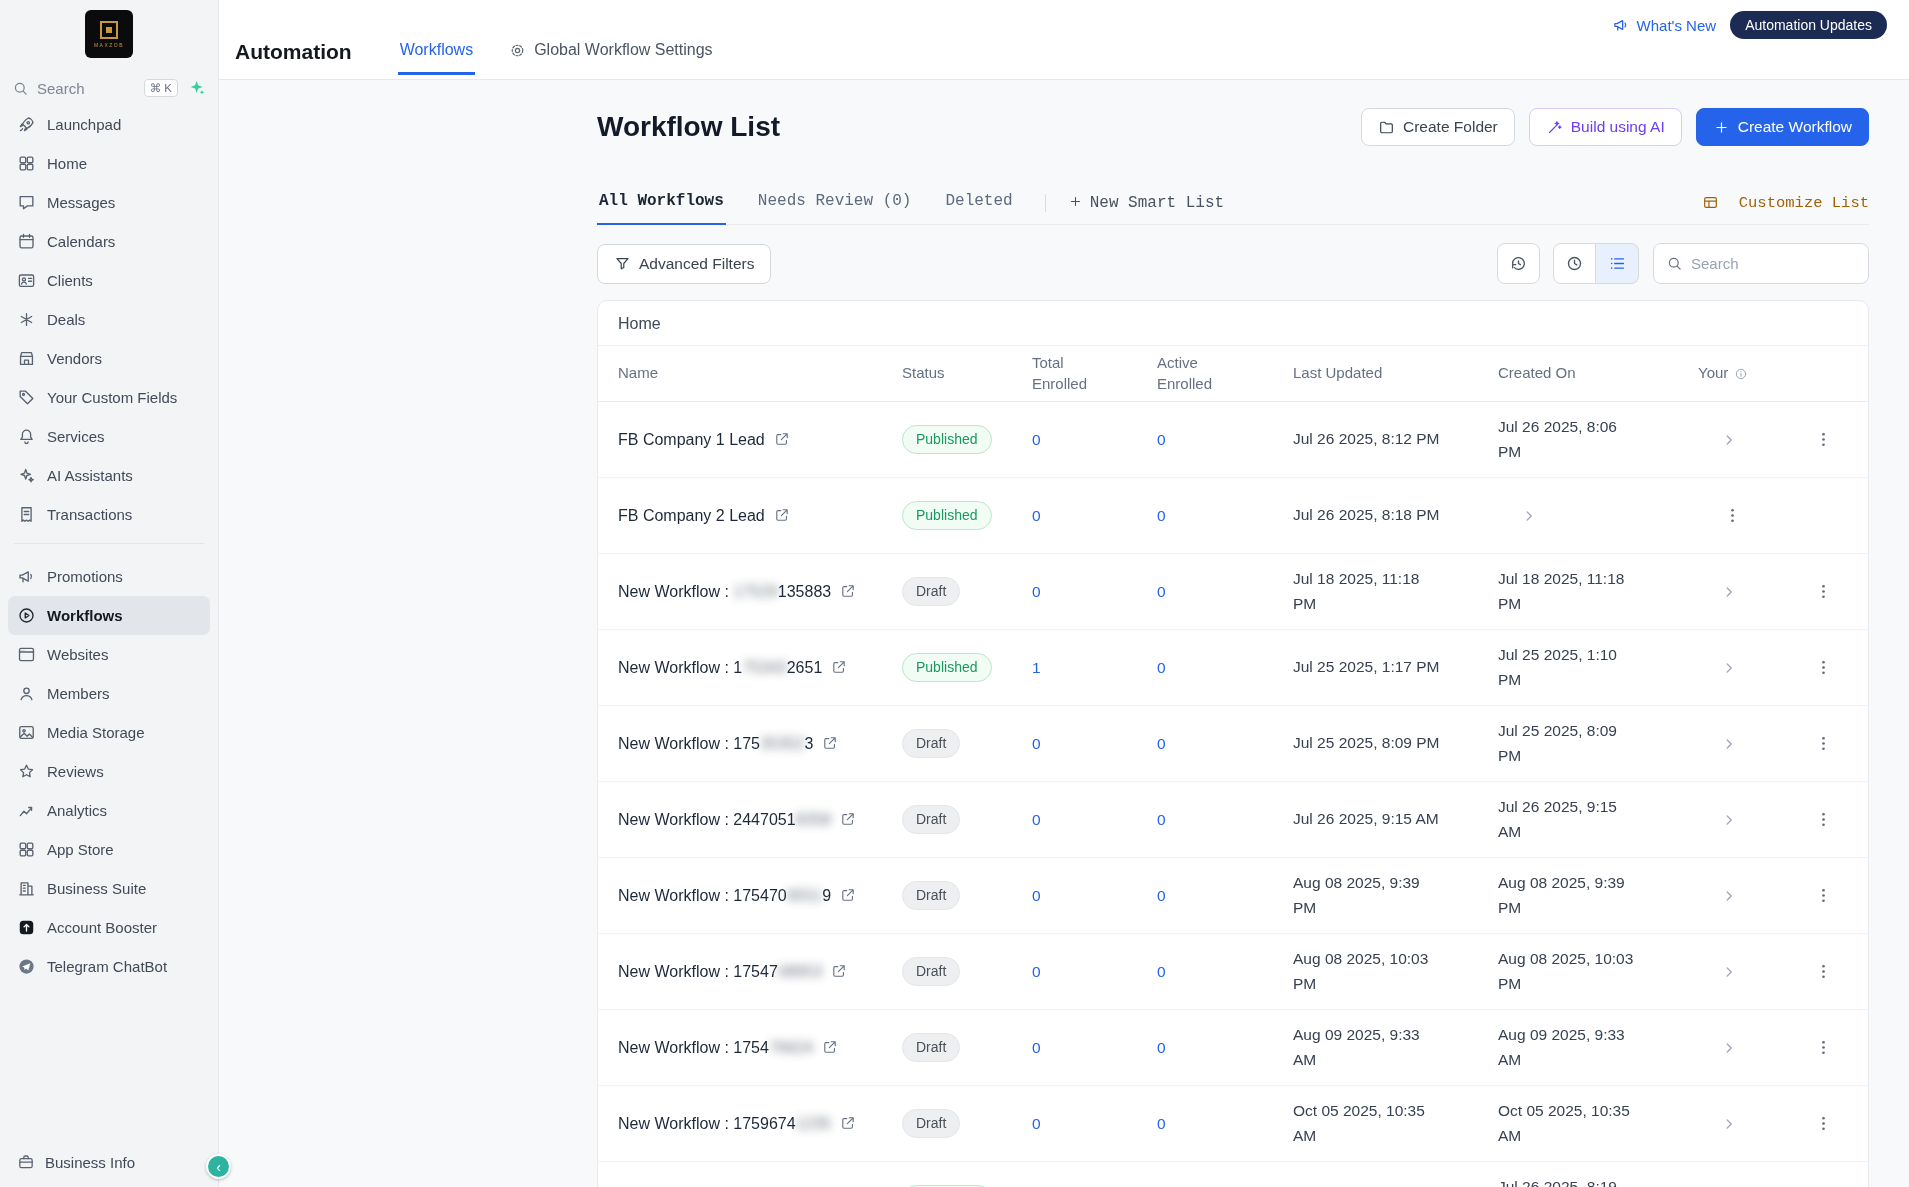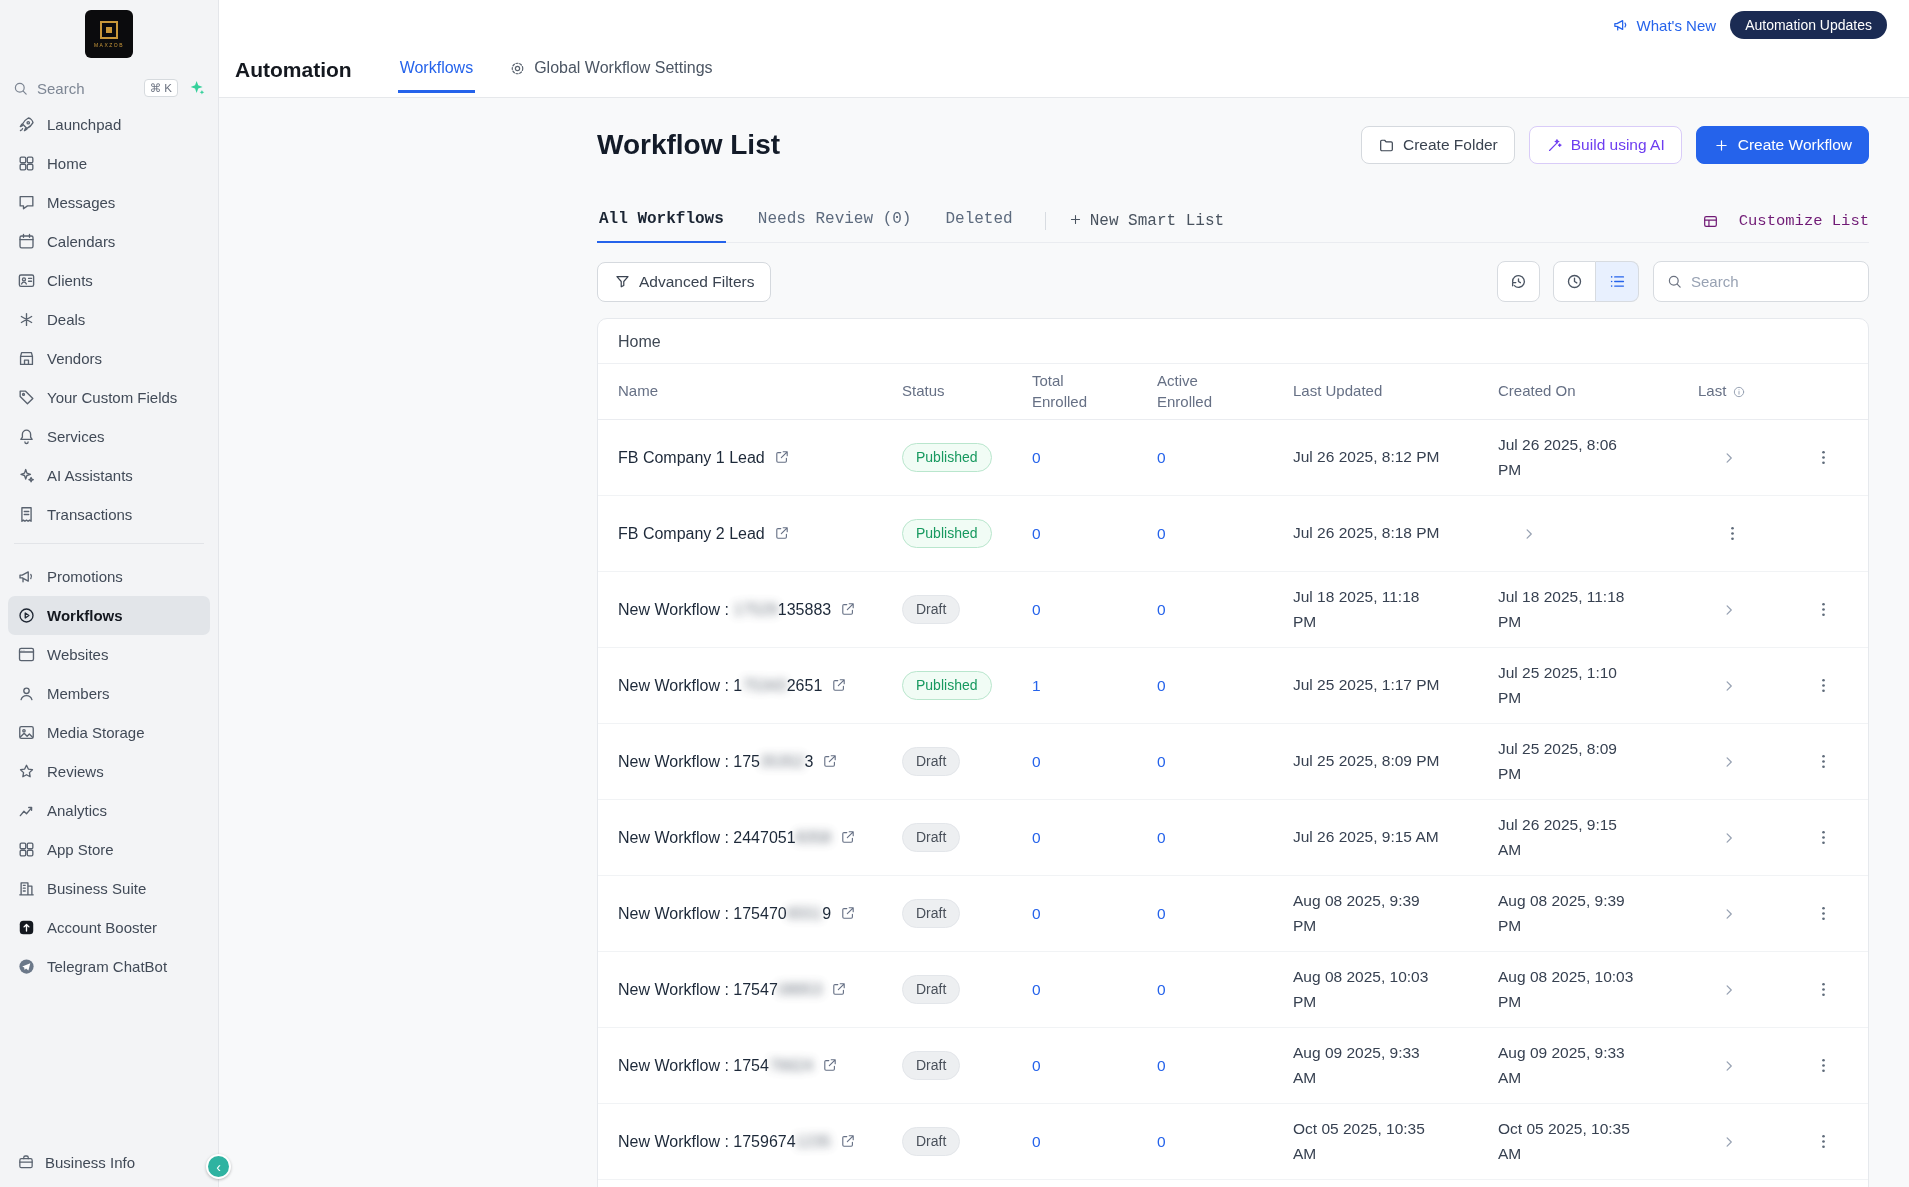--- a/index.html
+++ b/index.html
@@ -54,21 +54,21 @@
   .side-footer{ display:flex; align-items:center; gap:10px; padding:0 17px 16px; font-size:15px; color:#414a57; cursor:pointer; }
   .nav-ic2{ width:18px; height:18px; color:#59626f; }
   .collapse-btn{
     position:absolute; left:206px; top:1154px; width:25px; height:25px; border-radius:50%;
     background:#2fb3a1; color:#fff; border:2px solid #fff; font-size:14px; line-height:1;
     display:grid; place-items:center; z-index:9; box-shadow:0 1px 3px rgba(0,0,0,.25);
   }
 
   
   .mainarea{ position:absolute; left:219px; top:0; width:1690px; height:1187px; }
-  .tophdr{ position:relative; height:98px; background:#fff; border-bottom:1px solid #e6e8eb; }
+  .tophdr{ position:relative; height:80px; background:#fff; border-bottom:1px solid #e6e8eb; }
   .hdr-right{ position:absolute; top:11px; right:22px; display:flex; align-items:center; gap:14px; }
   .whatsnew{ display:inline-flex; align-items:center; gap:7px; color:#2563eb; font-size:15px; cursor:pointer; }
   .wn-ic{ width:18px; height:18px; }
   .upd-badge{
     background:#1b2b53; color:#fff; font-size:14px; padding:6px 15px; border-radius:999px; cursor:pointer;
   }
   .hdr-main{ position:absolute; left:16px; bottom:0; display:flex; align-items:flex-end; }
   .hdr-title{ font-size:21px; font-weight:700; color:#14181f; padding-bottom:15px; margin-right:30px; }
   .hdr-tab{ display:flex; align-items:center; gap:8px; font-size:16px; color:#4b5563;
     padding:0 2px 13px; margin:0 16px 4px; border-bottom:3px solid transparent; cursor:pointer; }
@@ -90,21 +90,21 @@
   .btn-ai{ border-color:#d9ccf8; color:#6d3df0; }
   .btn-primary{ background:#2563eb; border-color:#2563eb; color:#fff; }
 
   .list-tabs-row{ display:flex; align-items:flex-end; border-bottom:1px solid #eaecf0; margin-top:16px;font-family:Liberation Mono, monospace; }
   .list-tabs{ display:flex; align-items:flex-end; }
   .ltab{ font-size:16px; color:#5d6b7e; padding:10px 2px 13px; margin-right:30px; border-bottom:2px solid transparent; margin-bottom:-1px; cursor:pointer; }
   .ltab.active{ color:#1b2533; font-weight:700; border-bottom-color:#2563eb; }
   .vdiv{ width:1px; height:18px; background:#d8dce1; margin:0 22px 12px 0; }
   .smartlist{ display:inline-flex; gap:7px; color:#49535f; font-size:16px; background:none; border:none; padding:0 0 12px;margin-top:32px; }
   .smartlist [data-icon]{ width:15px; height:15px; }
-  .customize{ display:inline-flex; align-items:flex-end; gap:20px; color:#701a75; font-size:15.5px; background:none; border:none; padding:0 0 12px; cursor:default; }
+  .customize{ display:inline-flex; align-items:flex-start; gap:20px; color:#a16207; font-size:15.5px; background:none; border:none; padding:0 0 12px; cursor:default; }
   .customize [data-icon]{ width:17px; height:17px; }
 
   .toolbar{ display:flex; align-items:center; margin-top:18px; }
   .btn-filters{ height:40px; }
   .icon-btn{ width:43px; height:41px; border:1px solid #d7dbe0; background:#fff; border-radius:8px; display:grid; place-items:center; color:#4b5563; }
   .icon-btn [data-icon]{ width:19px; height:19px; }
   .seg{ display:flex; margin-left:13px; }
   .seg-l{ border-radius:8px 0 0 8px; }
   .seg-r{ border-radius:0 8px 8px 0; border-left:none; }
   .icon-btn.active{ background:#e8f0fe; color:#2563eb; }
@@ -550,21 +550,21 @@
             <div class="th">
               <span>Active Enrolled</span>
             </div>
             <div class="th">
               <span>Last Updated</span>
             </div>
             <div class="th">
               <span>Created On</span>
             </div>
             <div class="th">
-              <span>Last</span>
+              <span>Your</span>
               <span class="th-info" data-icon="info-icon">
                 <svg viewBox="0 0 24 24" fill="none" stroke="currentColor" stroke-width="1.7" stroke-linecap="round" stroke-linejoin="round">
                   <circle cx="12" cy="12" r="8"></circle>
                   <path d="M12 11.2v4.6M12 8.2h.01"></path>
                 </svg>
               </span>
             </div>
             <div></div>
           </div>
         <div id="tbody">

